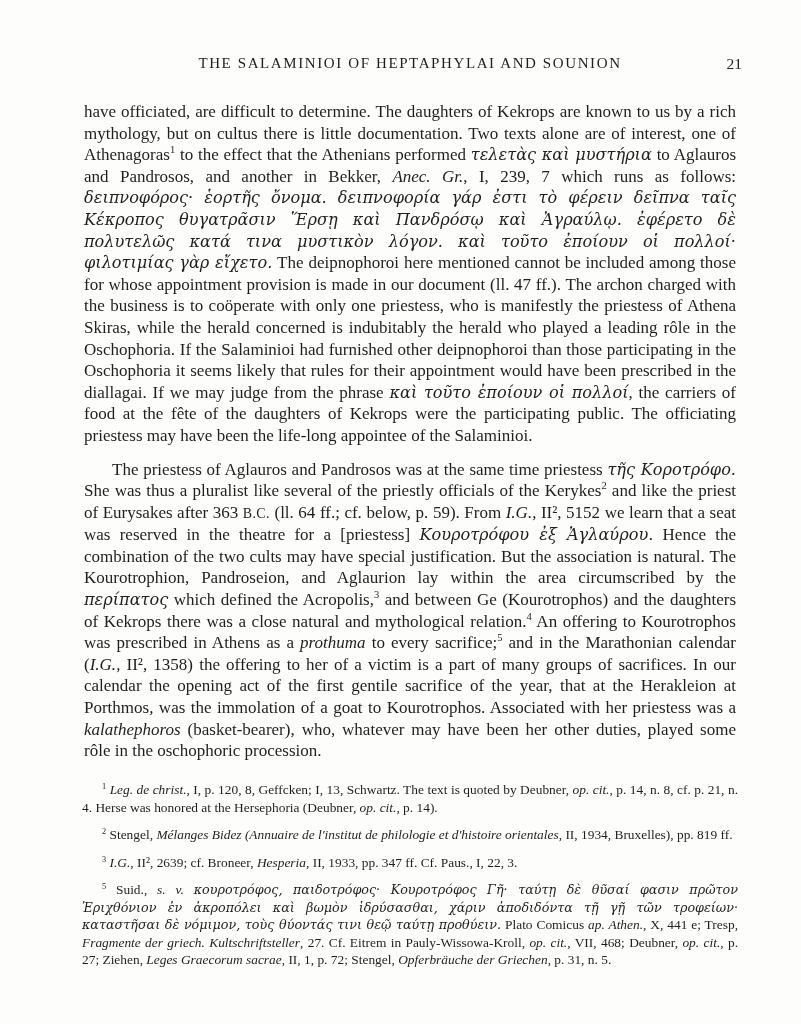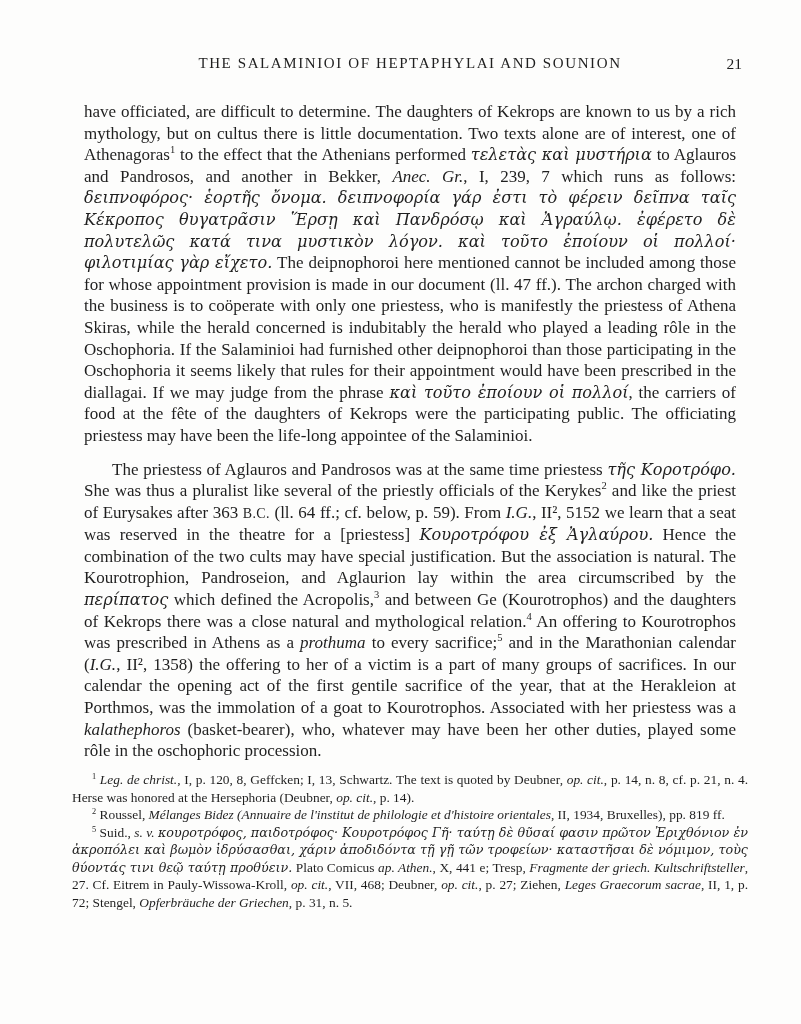--- a/index.html
+++ b/index.html
@@ -43,21 +43,21 @@
   .para { margin: 12px; }
   .para.indent { text-indent: 28px; }
   .footnotes {
     position: absolute;
     left: 72px; top: 771px; width: 676px;
     font-size: 13.4px;
     line-height: 17.5px;
     text-align: justify;
     color: var(--ink, #1e1e1e);
   }
-  .footnote { margin: 0; text-indent: 20px; }
+  .footnote { margin: 10px; text-indent: 20px; }
   .seg-i { font-style: italic; }
   .seg-gk {
     font-style: italic;
     font-family: "DejaVu Serif", serif;
     font-size: 0.95em;
   }
   .seg-sup {
     vertical-align: super;
     font-size: 0.62em;
     line-height: 0;
@@ -73,16 +73,17 @@
     <div class="page-number">21</div>
   </div>
 
   <div class="body-text">
       <p class="para"><span>have officiated, are difficult to determine.  The daughters of Kekrops are known to us by a rich mythology, but on cultus there is little documentation.  Two texts alone are of interest, one of Athenagoras</span><span class="seg-sup">1</span><span> to the effect that the Athenians performed </span><span class="seg-gk">τελετὰς καὶ μυστήρια</span><span> to Aglauros and Pandrosos, and another in Bekker, </span><span class="seg-i">Anec. Gr.</span><span>, I, 239, 7 which runs as follows: </span><span class="seg-gk">δειπνοφόρος· ἑορτῆς ὄνομα. δειπνοφορία γάρ ἐστι τὸ φέρειν δεῖπνα ταῖς Κέκροπος θυγατρᾶσιν Ἕρσῃ καὶ Πανδρόσῳ καὶ Ἀγραύλῳ. ἐφέρετο δὲ πολυτελῶς κατά τινα μυστικὸν λόγον. καὶ τοῦτο ἐποίουν οἱ πολλοί· φιλοτιμίας γὰρ εἴχετο.</span><span>  The deipnophoroi here mentioned cannot be included among those for whose appointment provision is made in our document (ll. 47 ff.).  The archon charged with the business is to coöperate with only one priestess, who is manifestly the priestess of Athena Skiras, while the herald concerned is indubitably the herald who played a leading rôle in the Oschophoria.  If the Salaminioi had furnished other deipnophoroi than those participating in the Oschophoria it seems likely that rules for their appointment would have been prescribed in the diallagai.  If we may judge from the phrase </span><span class="seg-gk">καὶ τοῦτο ἐποίουν οἱ πολλοί</span><span>, the carriers of food at the fête of the daughters of Kekrops were the participating public.  The officiating priestess may have been the life-long appointee of the Salaminioi.</span></p>
       <p class="para indent"><span>The priestess of Aglauros and Pandrosos was at the same time priestess </span><span class="seg-gk">τῆς Κοροτρόφο.</span><span>  She was thus a pluralist like several of the priestly officials of the Kerykes</span><span class="seg-sup">2</span><span> and like the priest of Eurysakes after 363 </span><span class="seg-sc">B.C.</span><span> (ll. 64 ff.; cf. below, p. 59).  From </span><span class="seg-i">I.G.</span><span>, II², 5152 we learn that a seat was reserved in the theatre for a [priestess] </span><span class="seg-gk">Κουροτρόφου ἐξ Ἀγλαύρου.</span><span>  Hence the combination of the two cults may have special justification.  But the association is natural.  The Kourotrophion, Pandroseion, and Aglaurion lay within the area circumscribed by the </span><span class="seg-gk">περίπατος</span><span> which defined the Acropolis,</span><span class="seg-sup">3</span><span> and between Ge (Kourotrophos) and the daughters of Kekrops there was a close natural and mythological relation.</span><span class="seg-sup">4</span><span>  An offering to Kourotrophos was prescribed in Athens as a </span><span class="seg-i">prothuma</span><span> to every sacrifice;</span><span class="seg-sup">5</span><span> and in the Marathonian calendar (</span><span class="seg-i">I.G.</span><span>, II², 1358) the offering to her of a victim is a part of many groups of sacrifices.  In our calendar the opening act of the first gentile sacrifice of the year, that at the Herakleion at Porthmos, was the immolation of a goat to Kourotrophos.  Associated with her priestess was a </span><span class="seg-i">kalathephoros</span><span> (basket-bearer), who, whatever may have been her other duties, played some rôle in the oschophoric procession.</span></p>
     </div>
 
   <div class="footnotes">
       <p class="footnote"><span class="seg-sup">1</span><span> </span><span class="seg-i">Leg. de christ.</span><span>, I, p. 120, 8, Geffcken; I, 13, Schwartz.  The text is quoted by Deubner, </span><span class="seg-i">op. cit.</span><span>, p. 14, n. 8, cf. p. 21, n. 4.  Herse was honored at the Hersephoria (Deubner, </span><span class="seg-i">op. cit.</span><span>, p. 14).</span></p>
-      <p class="footnote"><span class="seg-sup">2</span><span> Roussel, </span><span class="seg-i">Mélanges Bidez (Annuaire de l'institut de philologie et d'histoire orientales</span><span>, II, 1934, Bruxelles), pp. 819 ff.</span></p>
+      <p class="footnote"><span class="seg-sup">2</span><span> Stengel, </span><span class="seg-i">Mélanges Bidez (Annuaire de l'institut de philologie et d'histoire orientales</span><span>, II, 1934, Bruxelles), pp. 819 ff.</span></p>
+      <p class="footnote"><span class="seg-sup">3</span><span> </span><span class="seg-i">I.G.</span><span>, II², 2639; cf. Broneer, </span><span class="seg-i">Hesperia</span><span>, II, 1933, pp. 347 ff.  Cf. Paus., I, 22, 3.</span></p>
       <p class="footnote"><span class="seg-sup">5</span><span> Suid., </span><span class="seg-i">s. v.</span><span> </span><span class="seg-gk">κουροτρόφος, παιδοτρόφος· Κουροτρόφος Γῆ· ταύτῃ δὲ θῦσαί φασιν πρῶτον Ἐριχθόνιον ἐν ἀκροπόλει καὶ βωμὸν ἱδρύσασθαι, χάριν ἀποδιδόντα τῇ γῇ τῶν τροφείων· καταστῆσαι δὲ νόμιμον, τοὺς θύοντάς τινι θεῷ ταύτῃ προθύειν.</span><span>  Plato Comicus </span><span class="seg-i">ap. Athen.</span><span>, X, 441 e; Tresp, </span><span class="seg-i">Fragmente der griech. Kultschriftsteller</span><span>, 27. Cf. Eitrem in Pauly-Wissowa-Kroll, </span><span class="seg-i">op. cit.</span><span>, VII, 468; Deubner, </span><span class="seg-i">op. cit.</span><span>, p. 27; Ziehen, </span><span class="seg-i">Leges Graecorum sacrae</span><span>, II, 1, p. 72; Stengel, </span><span class="seg-i">Opferbräuche der Griechen</span><span>, p. 31, n. 5.</span></p>
     </div>
 </div>
 
 </body></html>

